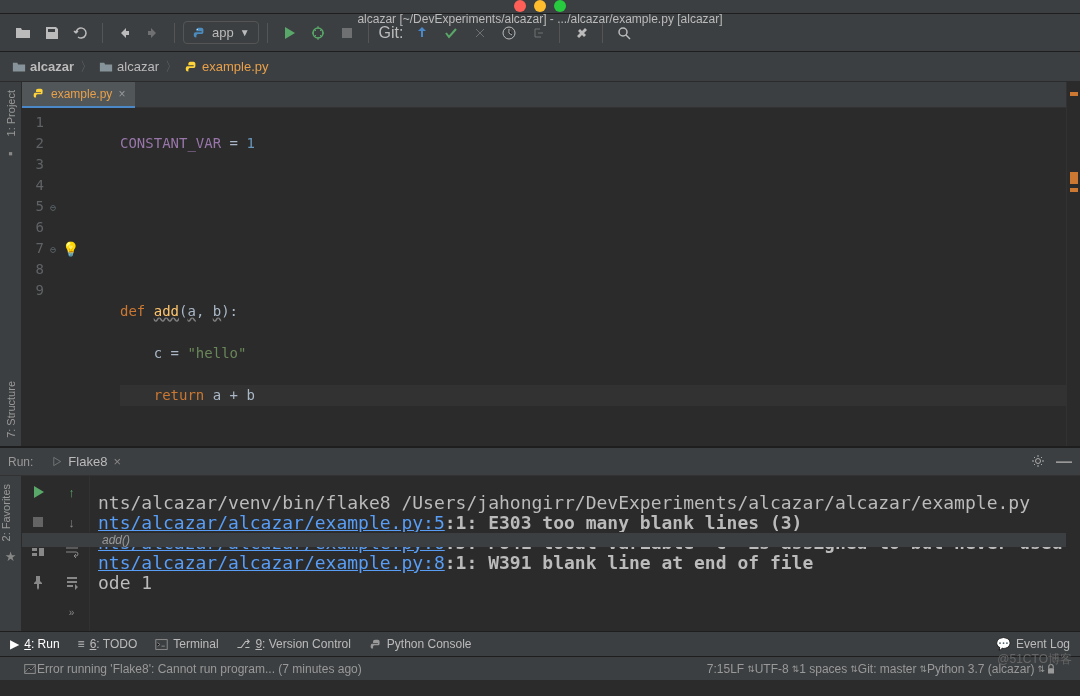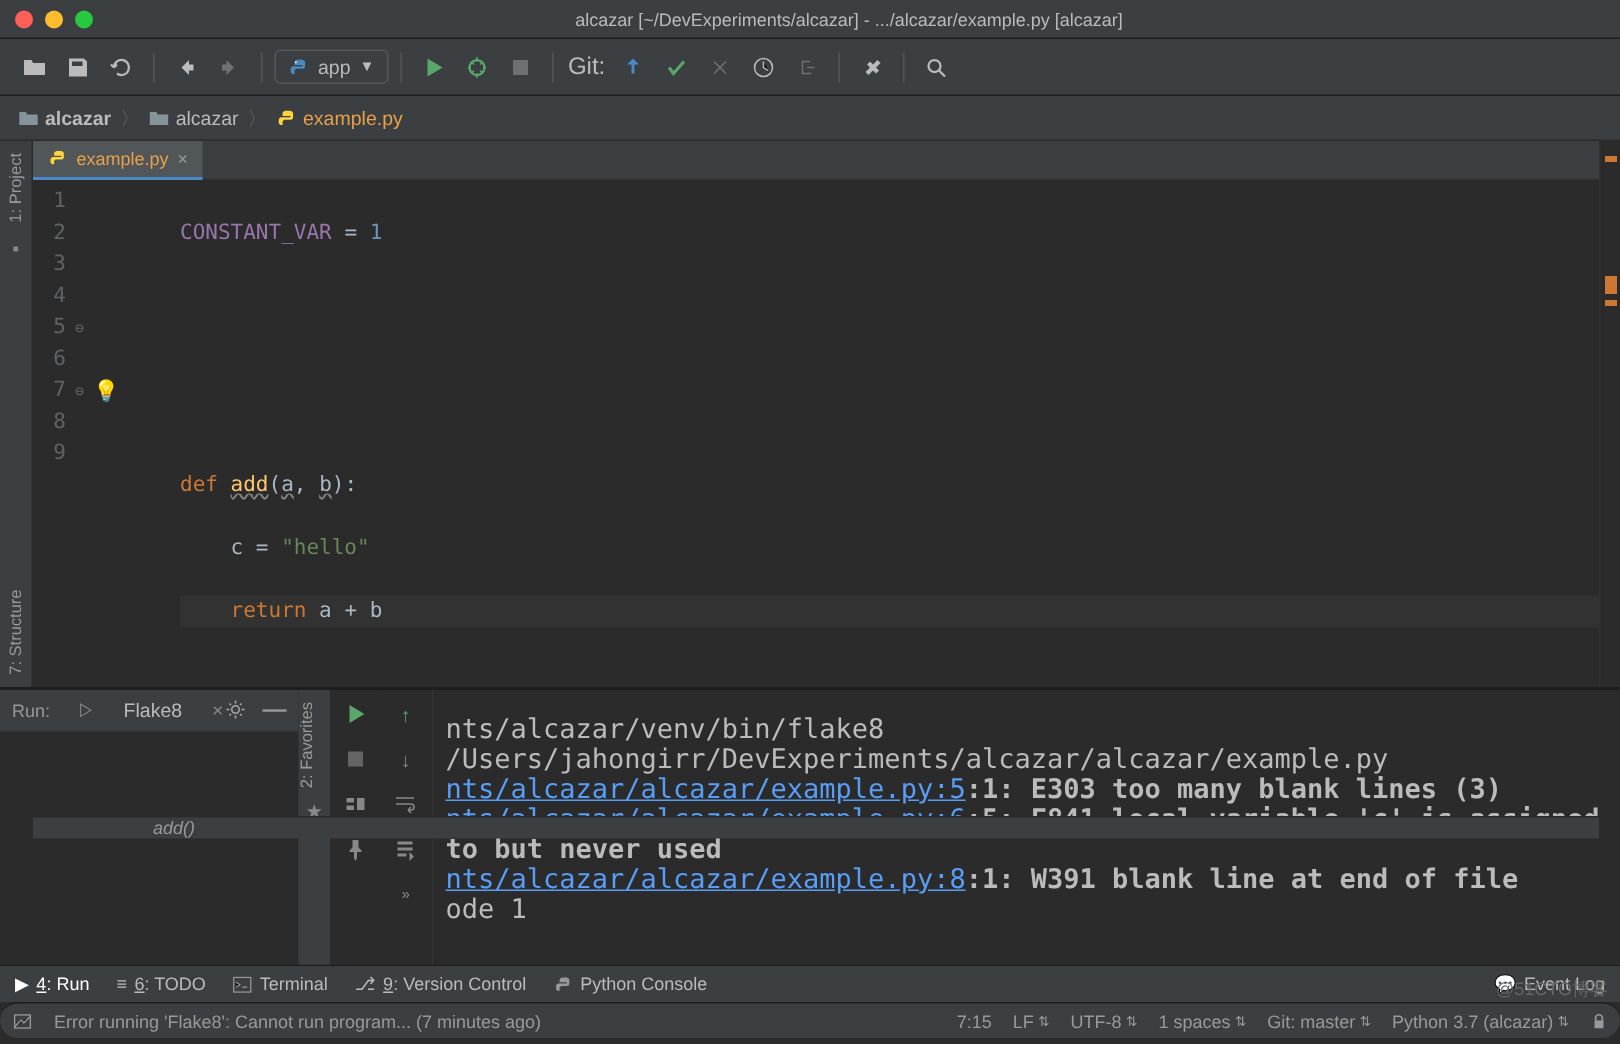--- a/index.html
+++ b/index.html
@@ -1,18 +1,18 @@
 <!DOCTYPE html>
 <html><head>
 <meta charset="utf-8">
 <style>
 * { margin: 0; padding: 0; box-sizing: border-box; }
 body { font-family: -apple-system, "Helvetica Neue", Arial, sans-serif; font-size: 13px; background: #2b2b2b; color: #a9b7c6; width: 1080px; height: 696px; overflow: hidden; position: relative; }
 
-.titlebar { height: 26px; background: #3c3f41; display: flex; align-items: center; padding: 0 10px; border-bottom: 1px solid #1e1e1e; }
+.titlebar { height: 14px; background: #3c3f41; display: flex; align-items: center; padding: 0 10px; border-bottom: 1px solid #1e1e1e; flex-direction: column; }
 .traffic-lights { display: flex; gap: 8px; }
 .traffic-light { width: 12px; height: 12px; border-radius: 50%; }
 .tl-red { background: #ff5f56; }
 .tl-yellow { background: #ffbd2e; }
 .tl-green { background: #27c93f; }
 .title { flex: 1; text-align: center; color: #bbb; font-size: 12px; }
 
 .toolbar { height: 38px; background: #3c3f41; display: flex; align-items: center; padding: 0 10px; gap: 3px; border-bottom: 1px solid #1e1e1e; }
 .tb-btn { width: 26px; height: 26px; display: flex; align-items: center; justify-content: center; color: #bbb; border-radius: 3px; cursor: pointer; }
 .tb-sep { width: 1px; height: 20px; background: #555; margin: 0 5px; }
@@ -40,41 +40,41 @@
 .code-lines .fn { color: #ffc66d; text-decoration: underline wavy #808080; }
 .code-lines .str { color: #6a8759; }
 .code-lines .num { color: #6897bb; }
 .code-lines .par { color: #a9b7c6; text-decoration: underline wavy #808080; }
 .code-lines .id { color: #9876aa; }
 .current-line { background: #323232; }
 .breadcrumb-bottom { height: 24px; background: #3c3f41; display: flex; align-items: center; padding: 0 80px; color: #999; font-size: 12px; font-style: italic; border-top: 1px solid #2b2b2b; }
 .right-rail { width: 14px; background: #2b2b2b; border-left: 1px solid #323232; position: relative; }
 .marker { position: absolute; right: 2px; width: 8px; height: 4px; background: #cc7832; }
 
-.runpanel { height: 185px; background: #2b2b2b; border-top: 2px solid #1e1e1e; display: flex; flex-direction: row; }
+.runpanel { height: 185px; background: #2b2b2b; border-top: 2px solid #1e1e1e; display: flex; flex-direction: column; }
 .run-header { height: 28px; background: #3c3f41; display: flex; align-items: center; padding: 0 8px; color: #999; border-bottom: 1px solid #323232; }
 .run-title { font-size: 12px; }
-.run-tab { display: flex; align-items: center; gap: 20px; margin-left: 18px; color: #bbb; }
+.run-tab { display: flex; align-items: center; gap: 6px; margin-left: 18px; color: #bbb; }
 .run-header-tools { margin-left: auto; display: flex; gap: 10px; color: #999; }
 .run-body { flex: 1; display: flex; }
 .run-rail { width: 22px; background: #3c3f41; border-right: 1px solid #2b2b2b; }
 .run-side { width: 32px; background: #2b2b2b; display: flex; flex-direction: column; align-items: center; padding-top: 6px; gap: 10px; color: #888; }
 .run-side2 { width: 36px; background: #2b2b2b; display: flex; flex-direction: column; align-items: center; padding-top: 6px; gap: 10px; color: #888; border-right: 1px solid #323232; }
 .run-side .icon, .run-side2 .icon { width: 20px; height: 20px; display: flex; align-items: center; justify-content: center; cursor: pointer; }
 .console { flex: 1; font-family: Menlo, Consolas, monospace; font-size: 18px; line-height: 20px; padding: 17px 8px; overflow: hidden; color: #bbb; }
 .console .link { color: #589df6; text-decoration: underline; }
 .console .msg { color: #bbb; font-weight: bold; }
 
 .bottom-tabs { height: 25px; background: #3c3f41; display: flex; align-items: center; padding: 0 10px; gap: 18px; color: #bbb; font-size: 12px; border-top: 1px solid #1e1e1e; }
 .bottom-tabs .tab { display: flex; align-items: center; gap: 5px; cursor: pointer; }
 .bottom-tabs .spacer { flex: 1; }
 .bottom-tabs .tab.active { color: #fff; }
 .bottom-tabs .u { text-decoration: underline; }
 
-.statusbar { height: 24px; background: #3c3f41; display: flex; align-items: center; padding: 0 8px; gap: 14px; color: #999; font-size: 12px; border-top: 1px solid #1e1e1e; border-radius: 12px; }
+.statusbar { height: 24px; background: #3c3f41; display: flex; align-items: center; padding: 0 23px; color: #999; font-size: 12px; border-top: 1px solid #1e1e1e; }
 .statusbar .spacer { flex: 1; }
 .statusbar .item { display: flex; align-items: center; gap: 3px; }
 .watermark { position: absolute; right: 8px; bottom: 28px; color: #666; font-size: 12px; }
 
 svg { display: block; }
 .ico { width: 16px; height: 16px; }
 </style>
 </head>
 <body>
 

